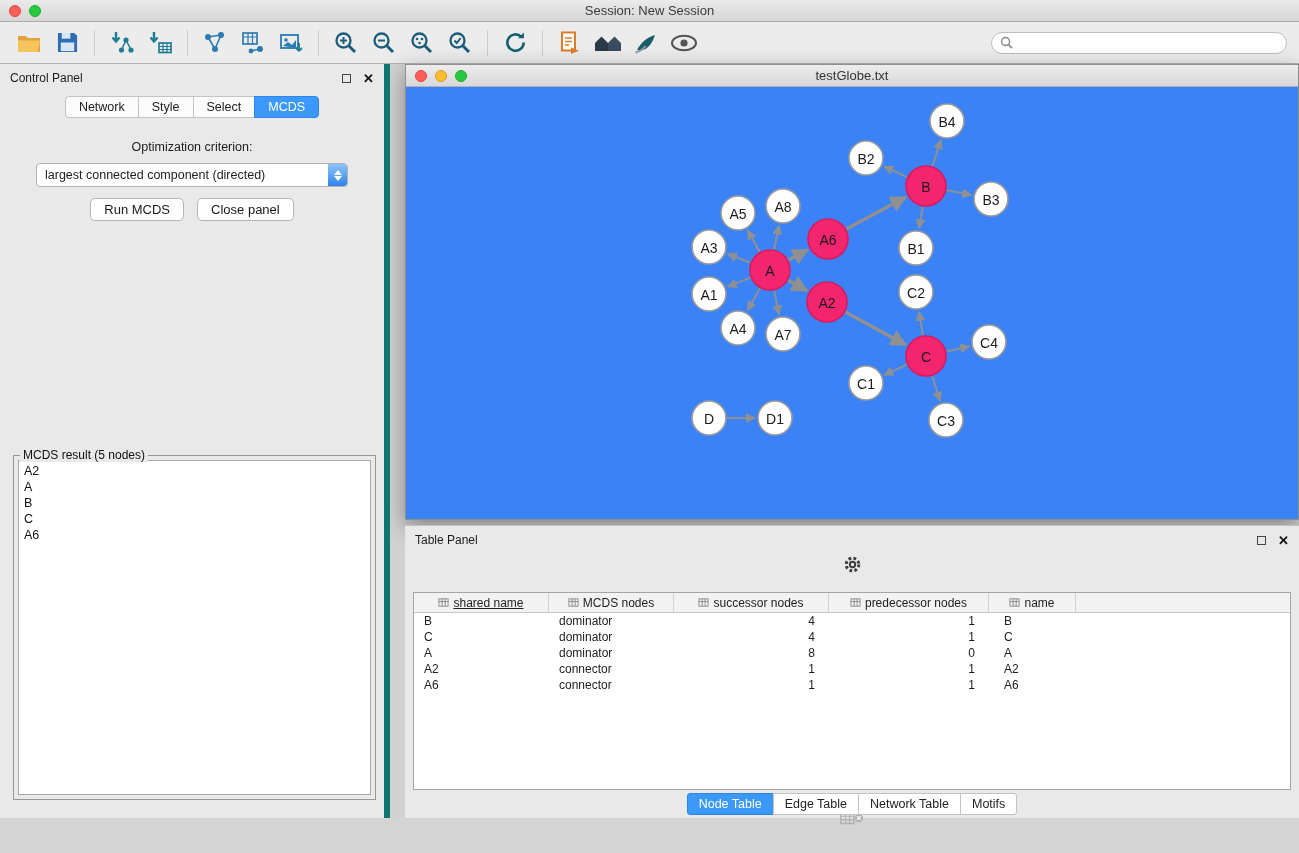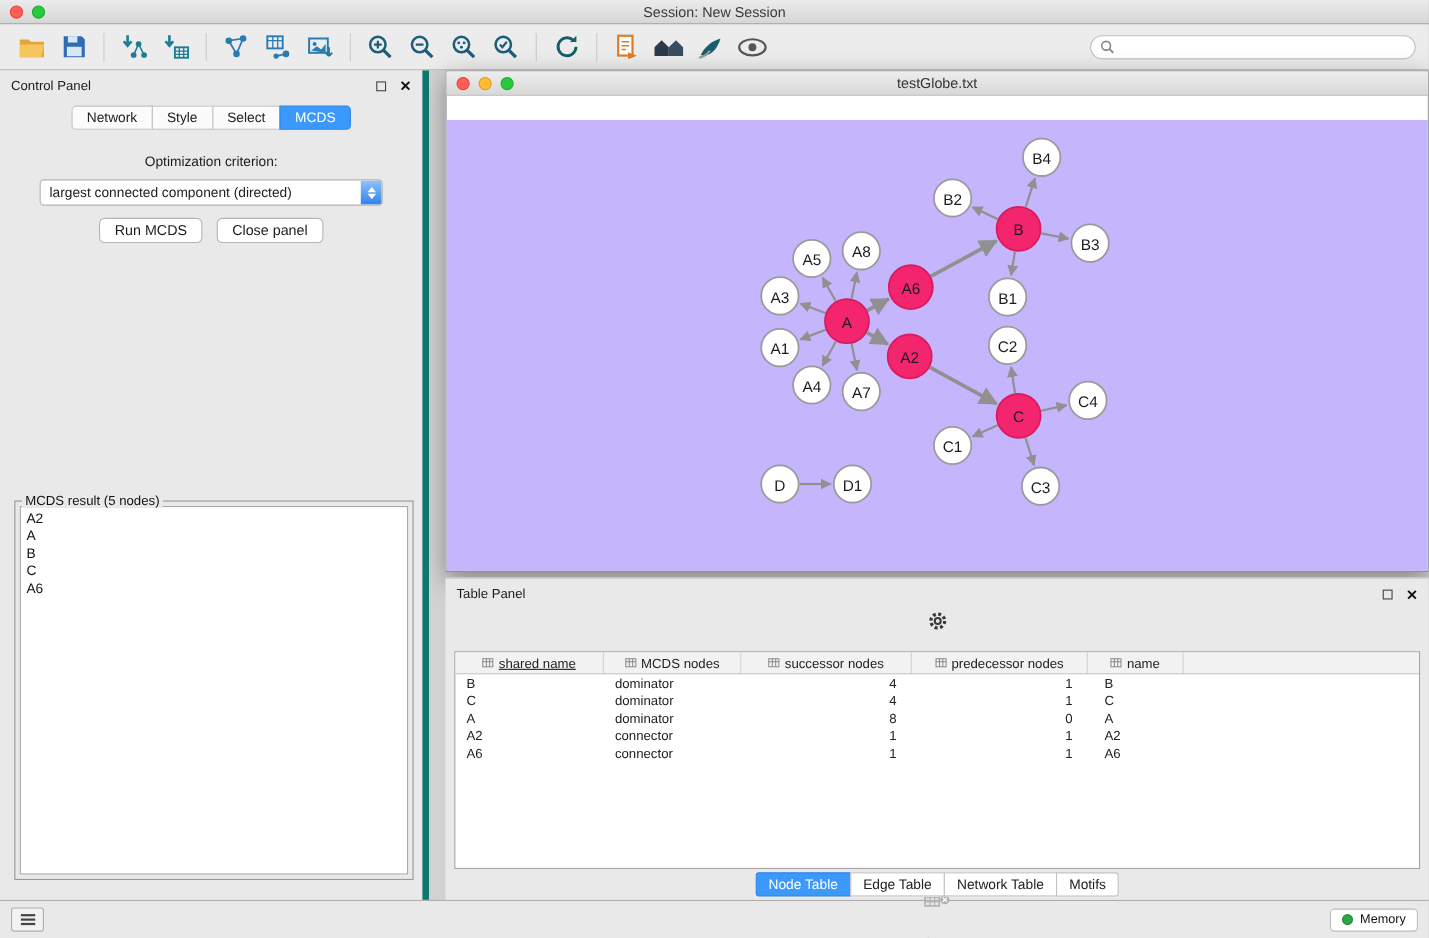--- a/index.html
+++ b/index.html
@@ -48,21 +48,21 @@
 .result-list { width:100%; height:100%; background:#fff; border:1px solid #a8a8a8; font-size:12.5px; padding:2px 5px; overflow:hidden; }
 .result-item { line-height:16px; color:#111; }
 
 
 .right-col { flex:1; display:flex; flex-direction:column; padding-left:15px; }
 
 
 .net-window { height:456px; display:flex; flex-direction:column; border:1px solid #8f8f8f; box-shadow:0 7px 22px rgba(0,0,0,.38); background:#fff; }
 .nw-titlebar { height:22px; background:linear-gradient(#ededed,#d8d8d8); border-bottom:1px solid #b3b3b3; position:relative; display:flex; align-items:center; flex:0 0 22px; }
 .nw-titlebar .title { position:absolute; left:0; right:0; text-align:center; font-size:13px; color:#333; }
-.nw-canvas { flex:1; background:#c4b5fd; position:relative; overflow:hidden;margin-top:22px; }
+.nw-canvas { flex:1; background:#3b82f6; position:relative; overflow:hidden; }
 
 
 .table-panel { flex:1; background:#e9e9e9; margin-top:5px; display:flex; flex-direction:column; border-top:1px solid #c2c2c2; }
 .tp-toolbar { height:38px; display:flex; align-items:center; padding:0 16px; gap:24px;flex-direction:column; }
 .tp-icon { display:flex; align-items:center; justify-content:center; }
 .fx-label { font-family:"DejaVu Serif", serif; font-style:italic; font-size:17px; color:#9a9a9a; }
 .tp-table { margin:0 8px; background:#fff; border:1px solid #a5a5a5; flex:1; overflow:hidden; font-size:12px; }
 .tp-thead { display:flex; background:#f2f2f2; border-bottom:1px solid #c9c9c9; height:20px; }
 .th-cell { display:flex; align-items:center; justify-content:center; gap:4px; border-right:1px solid #d2d2d2; font-size:12px; color:#222; }
 .th-fill { flex:1; }
@@ -533,25 +533,14 @@
             <div class="tp-tab active">Node Table</div>
             <div class="tp-tab">Edge Table</div>
             <div class="tp-tab">Network Table</div>
             <div class="tp-tab">Motifs</div>
           </div>
       </div>
 
     </div>
   </div>
 
-  <div class="statusbar">
-    <div class="sb-left-btn">
-      <i></i>
-        <i></i>
-        <i></i>
-    </div>
-    <div class="memory-btn">
-      <span class="mem-dot"></span>
-      <span>Memory</span>
-    </div>
-  </div>
 
 </div>
 
 </body></html>

